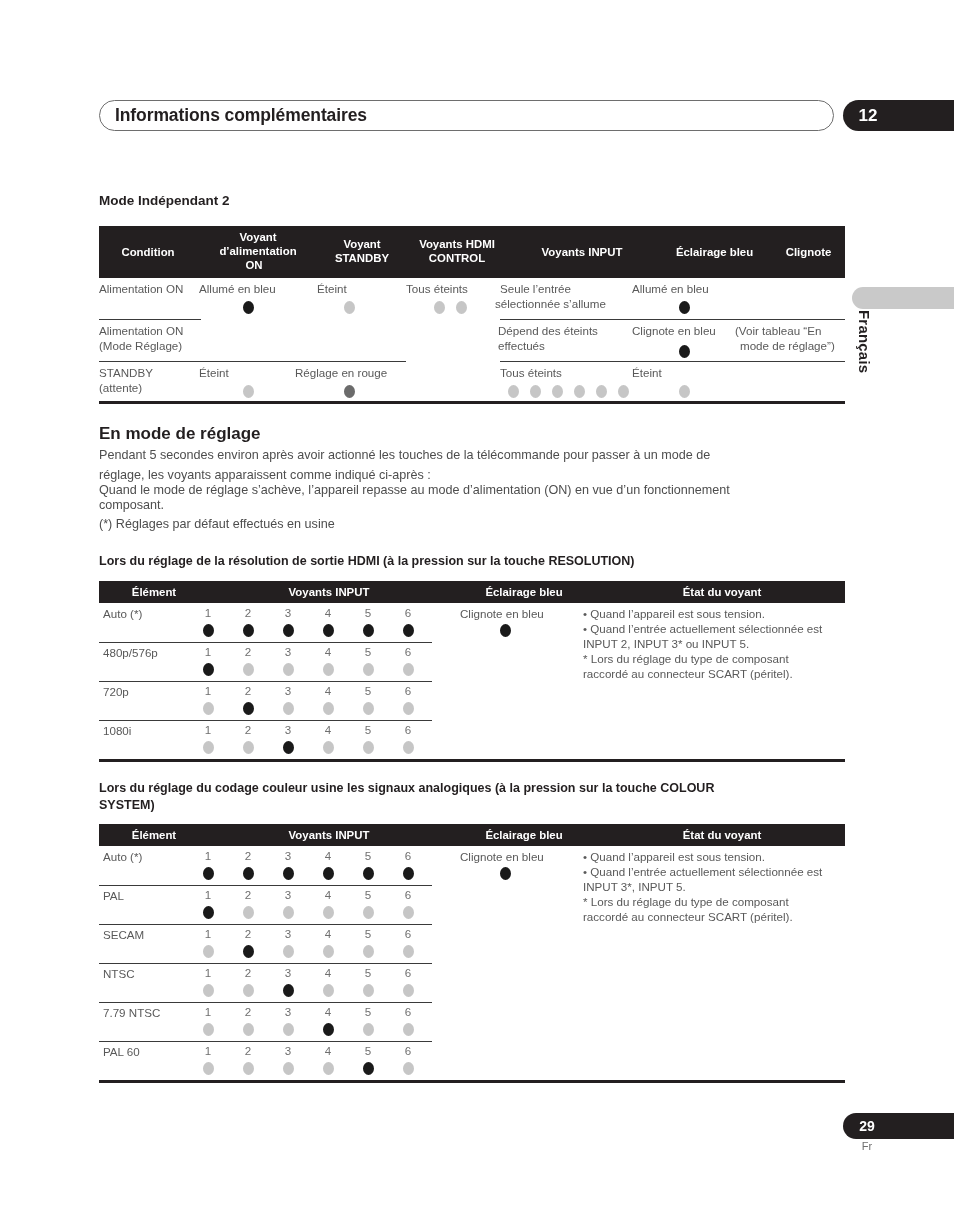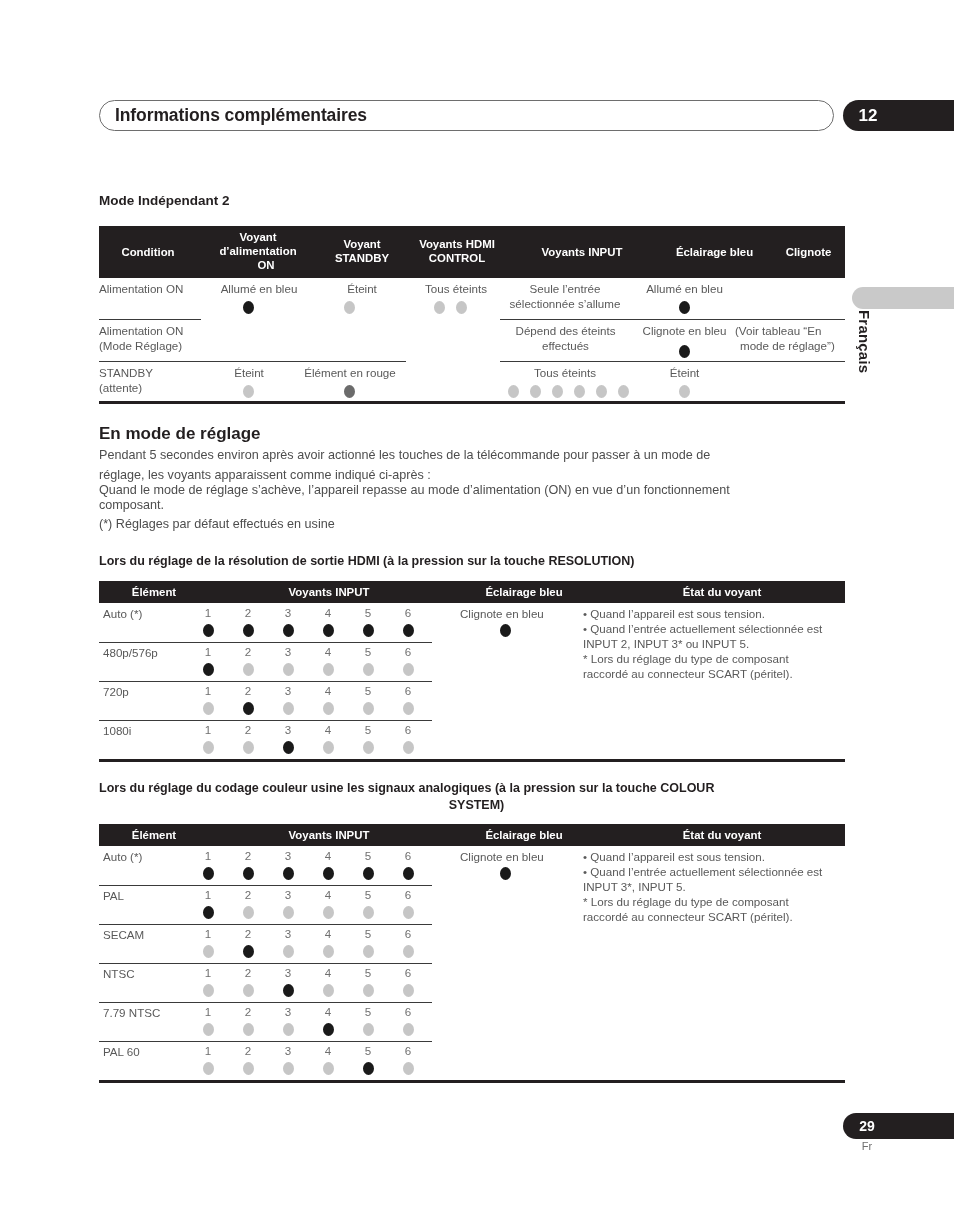--- a/index.html
+++ b/index.html
@@ -114,21 +114,21 @@
   }
   .rule-thin { height: 1px; background: #3a3a3a; }
   .rule-thick { height: 2.6px; background: #231f20; }
 
   .cell {
     position: absolute;
     font-size: 11.6px;
     line-height: 15.5px;
     color: #595959;
   }
-  .cell-c { text-align: center; }
+  .cell-c { text-align: left; }
   .cell-l { text-align: left; }
 
   .dot {
     position: absolute;
     width: 11px; height: 13px;
     border-radius: 50%;
   }
   .dot-on   { background: #1a1a1a; }
   .dot-off  { background: #c6c6c6; }
   .dot-red  { background: #6b6b6b; }
@@ -179,21 +179,21 @@
 <div class="side-tab-cap"></div>
 <div class="side-tab-label">Français</div>
 
 <div class="sec-title" style="left:99px; top:193px;">Mode Indépendant 2</div>
 
 <div class="tbl-head" style="left:99px; top:226px; width:746px; height:52px;">
   <div class="hcell" style="left:0px;   width:98px;  top:19px;">Condition</div>
 
   <div class="hcell" style="left:100px; width:118px; top:4px;">Voyant</div>
   <div class="hcell" style="left:100px; width:118px; top:18px;">d’alimentation</div>
-  <div class="hcell" style="left:108px; width:118px; top:32px;">ON</div>
+  <div class="hcell" style="left:96px; width:118px; top:32px;">ON</div>
 
   <div class="hcell" style="left:218px; width:90px;  top:11px;">Voyant</div>
   <div class="hcell" style="left:218px; width:90px;  top:25px;">STANDBY</div>
 
   <div class="hcell" style="left:308px; width:100px; top:11px;">Voyants HDMI</div>
   <div class="hcell" style="left:308px; width:100px; top:25px;">CONTROL</div>
 
   <div class="hcell" style="left:408px; width:150px; top:19px;">Voyants INPUT</div>
   <div class="hcell" style="left:558px; width:115px; top:19px;">Éclairage bleu</div>
   <div class="hcell" style="left:673px; width:73px;  top:19px;">Clignote</div>
@@ -224,21 +224,21 @@
 <div class="cell cell-l" style="left:735px; top:323px; width:115px;">(Voir tableau “En</div>
 <div class="cell cell-l" style="left:740px; top:338px; width:115px;">mode de réglage”)</div>
 <div class="dot dot-on" style="left:679px; top:345px;"></div>
 
 <div class="rule rule-thin" style="left:99px;  top:361px; width:307px;"></div>
 <div class="rule rule-thin" style="left:500px; top:361px; width:345px;"></div>
 
 <div class="cell cell-l" style="left:99px;  top:365px; width:120px;">STANDBY</div>
 <div class="cell cell-l" style="left:99px;  top:380px; width:120px;">(attente)</div>
 <div class="cell cell-c" style="left:199px; top:365px; width:100px;">Éteint</div>
-<div class="cell cell-c" style="left:295px; top:365px; width:110px;">Élément en rouge</div>
+<div class="cell cell-c" style="left:295px; top:365px; width:110px;">Réglage en rouge</div>
 <div class="cell cell-c" style="left:500px; top:365px; width:130px;">Tous éteints</div>
 <div class="cell cell-c" style="left:632px; top:365px; width:105px;">Éteint</div>
 
 <div class="dot dot-off" style="left:243px; top:385px;"></div>
 <div class="dot dot-red" style="left:344px; top:385px;"></div>
 <div class="dot dot-off" style="left:508px; top:385px;"></div>
 <div class="dot dot-off" style="left:530px; top:385px;"></div>
 <div class="dot dot-off" style="left:552px; top:385px;"></div>
 <div class="dot dot-off" style="left:574px; top:385px;"></div>
 <div class="dot dot-off" style="left:596px; top:385px;"></div>
@@ -329,21 +329,21 @@
 <div class="dot dot-off" style="left:203px; top:741px;"></div>
 <div class="dot dot-off" style="left:243px; top:741px;"></div>
 <div class="dot dot-on" style="left:283px; top:741px;"></div>
 <div class="dot dot-off" style="left:323px; top:741px;"></div>
 <div class="dot dot-off" style="left:363px; top:741px;"></div>
 <div class="dot dot-off" style="left:403px; top:741px;"></div>
 
 <div class="rule rule-thick" style="left:99px; top:759px; width:746px;"></div>
 
 <div class="sub-title" style="left:99px; top:780px; width:755px;">Lors du réglage du codage couleur usine les signaux analogiques (à la pression sur la touche COLOUR</div>
-<div class="sub-title" style="left:99px; top:797px; width:755px;text-align:center;">SYSTEM)</div>
+<div class="sub-title" style="left:99px; top:797px; width:755px;">SYSTEM)</div>
 
 <div class="tbl-head" style="left:99px; top:824px; width:746px; height:22px;">
   <div class="hcell" style="left:0px;   width:110px; top:4px;">Élément</div>
   <div class="hcell" style="left:110px; width:240px; top:4px;">Voyants INPUT</div>
   <div class="hcell" style="left:350px; width:150px; top:4px;">Éclairage bleu</div>
   <div class="hcell" style="left:500px; width:246px; top:4px;">État du voyant</div>
 </div>
 
 <div class="cell cell-l" style="left:103px; top:849px; width:100px;">Auto (*)</div>
 <div class="num" style="left:200px; top:849px;">1</div>

